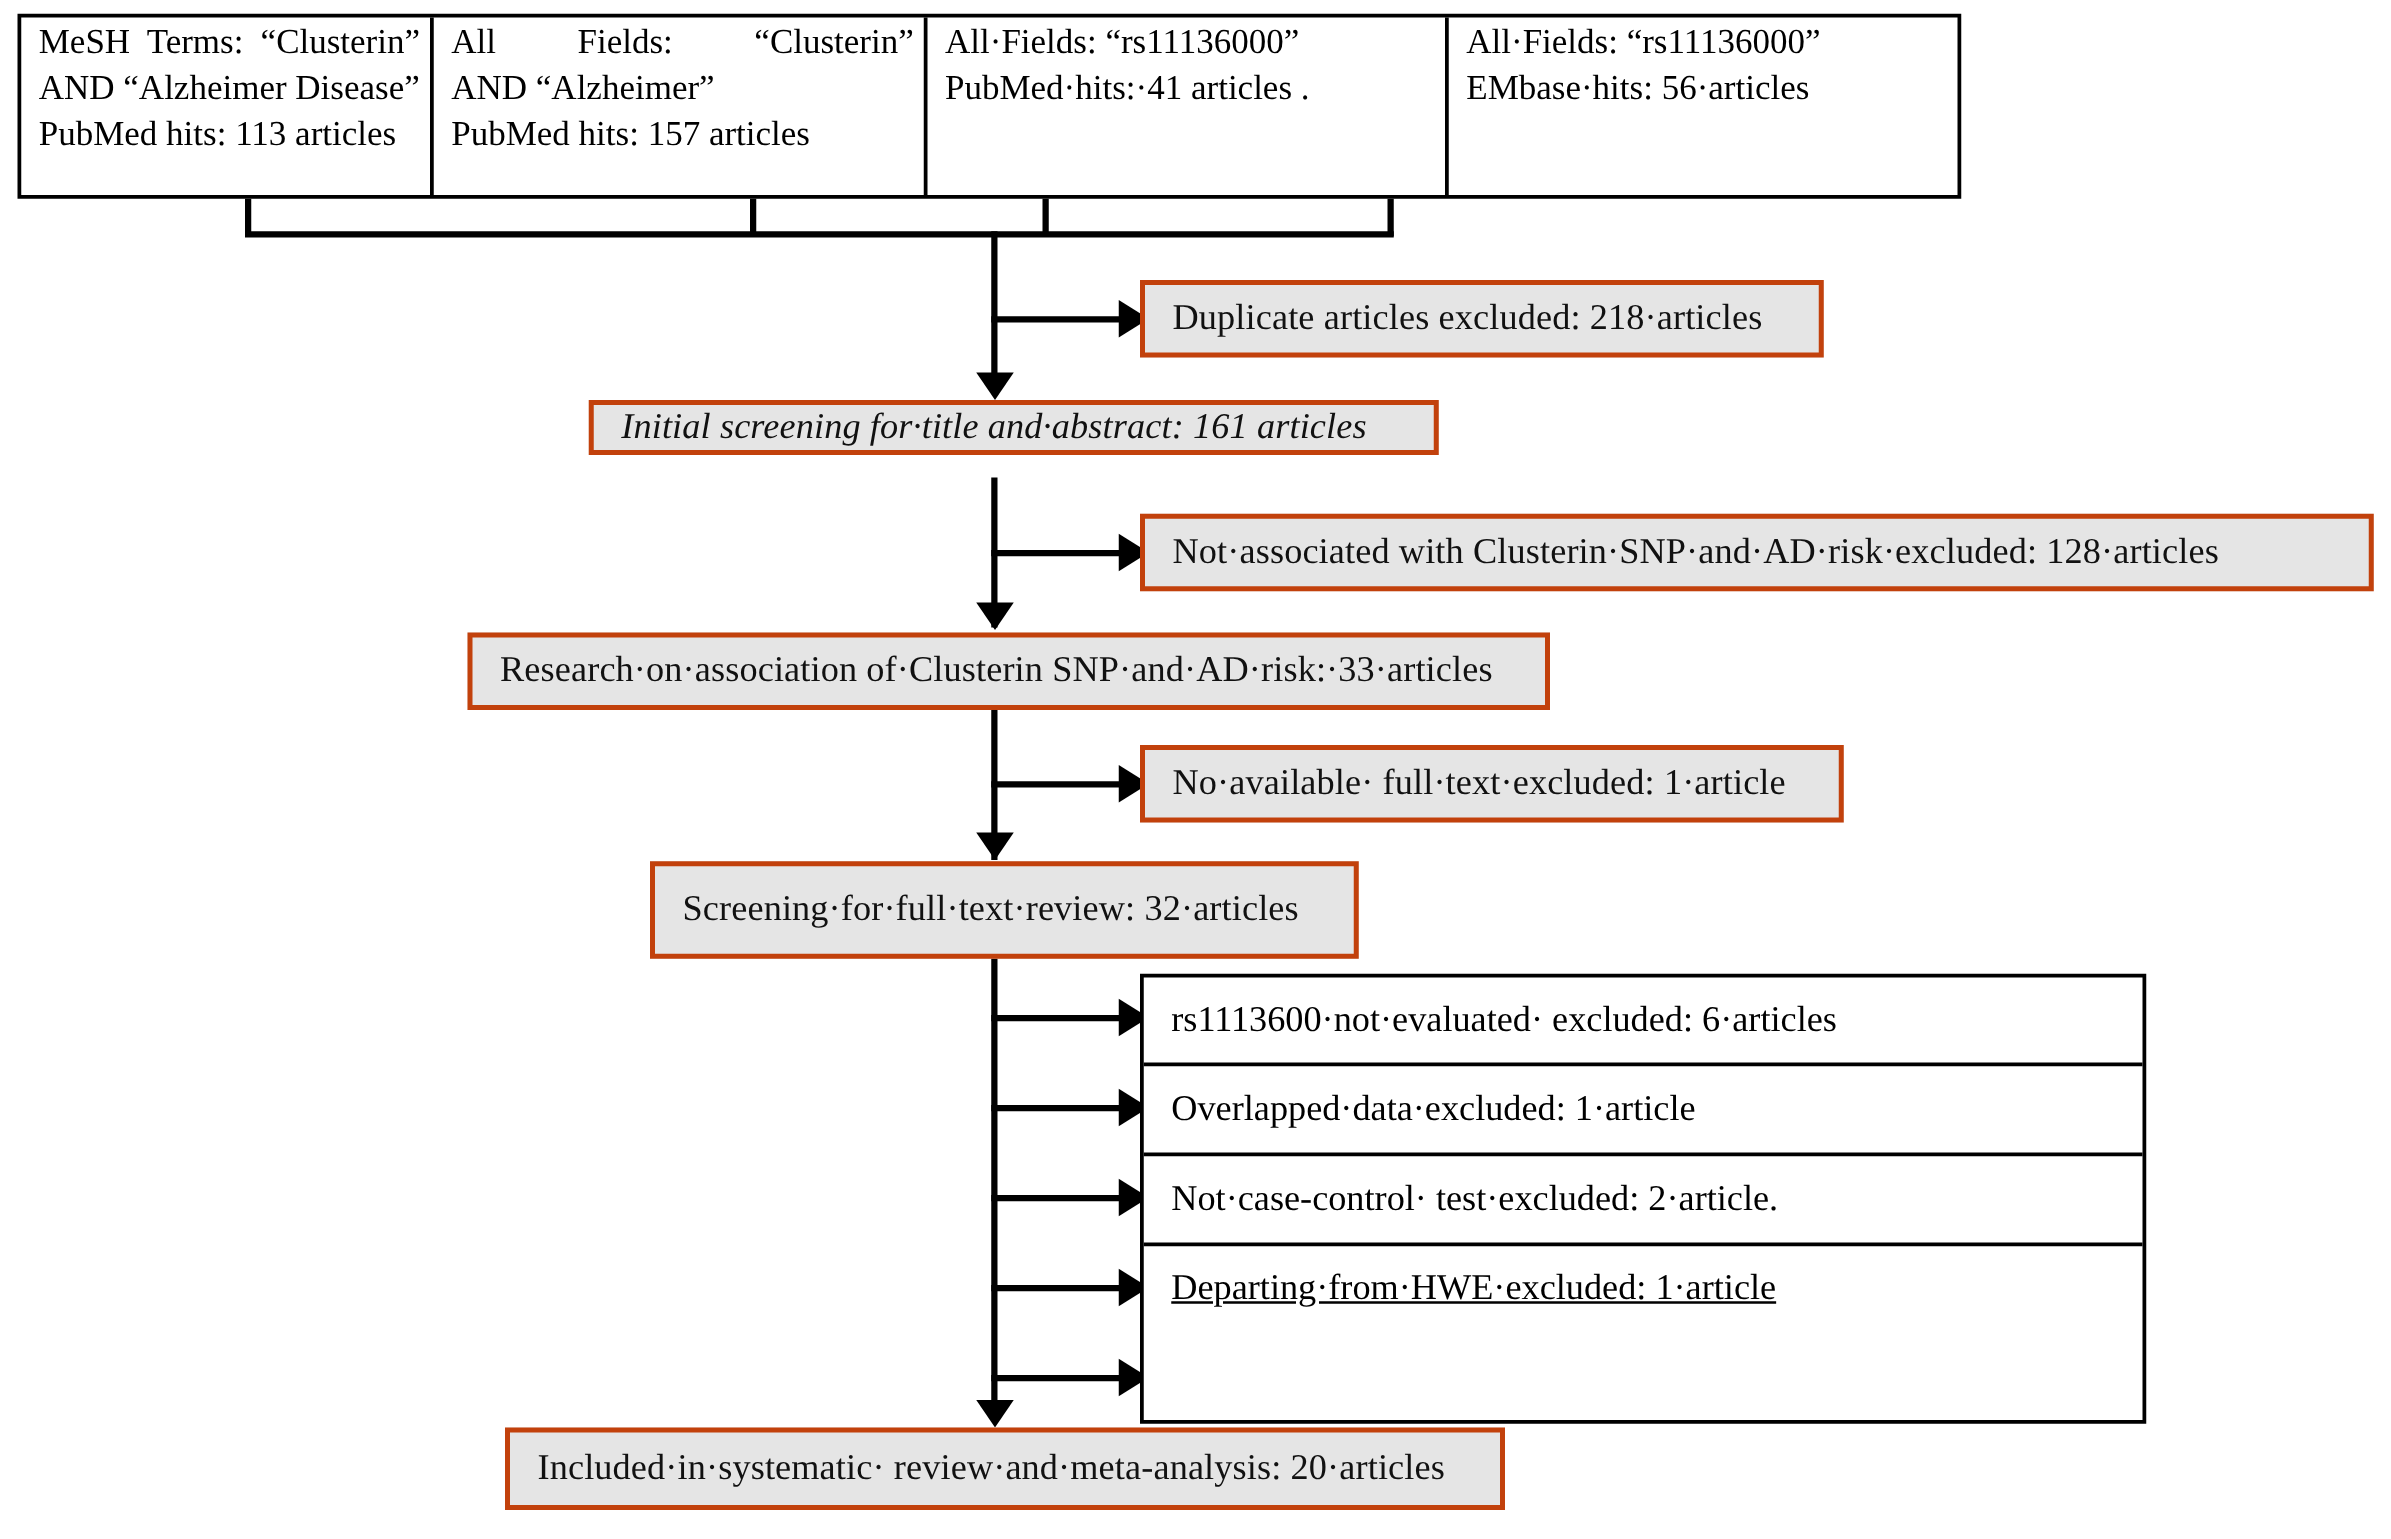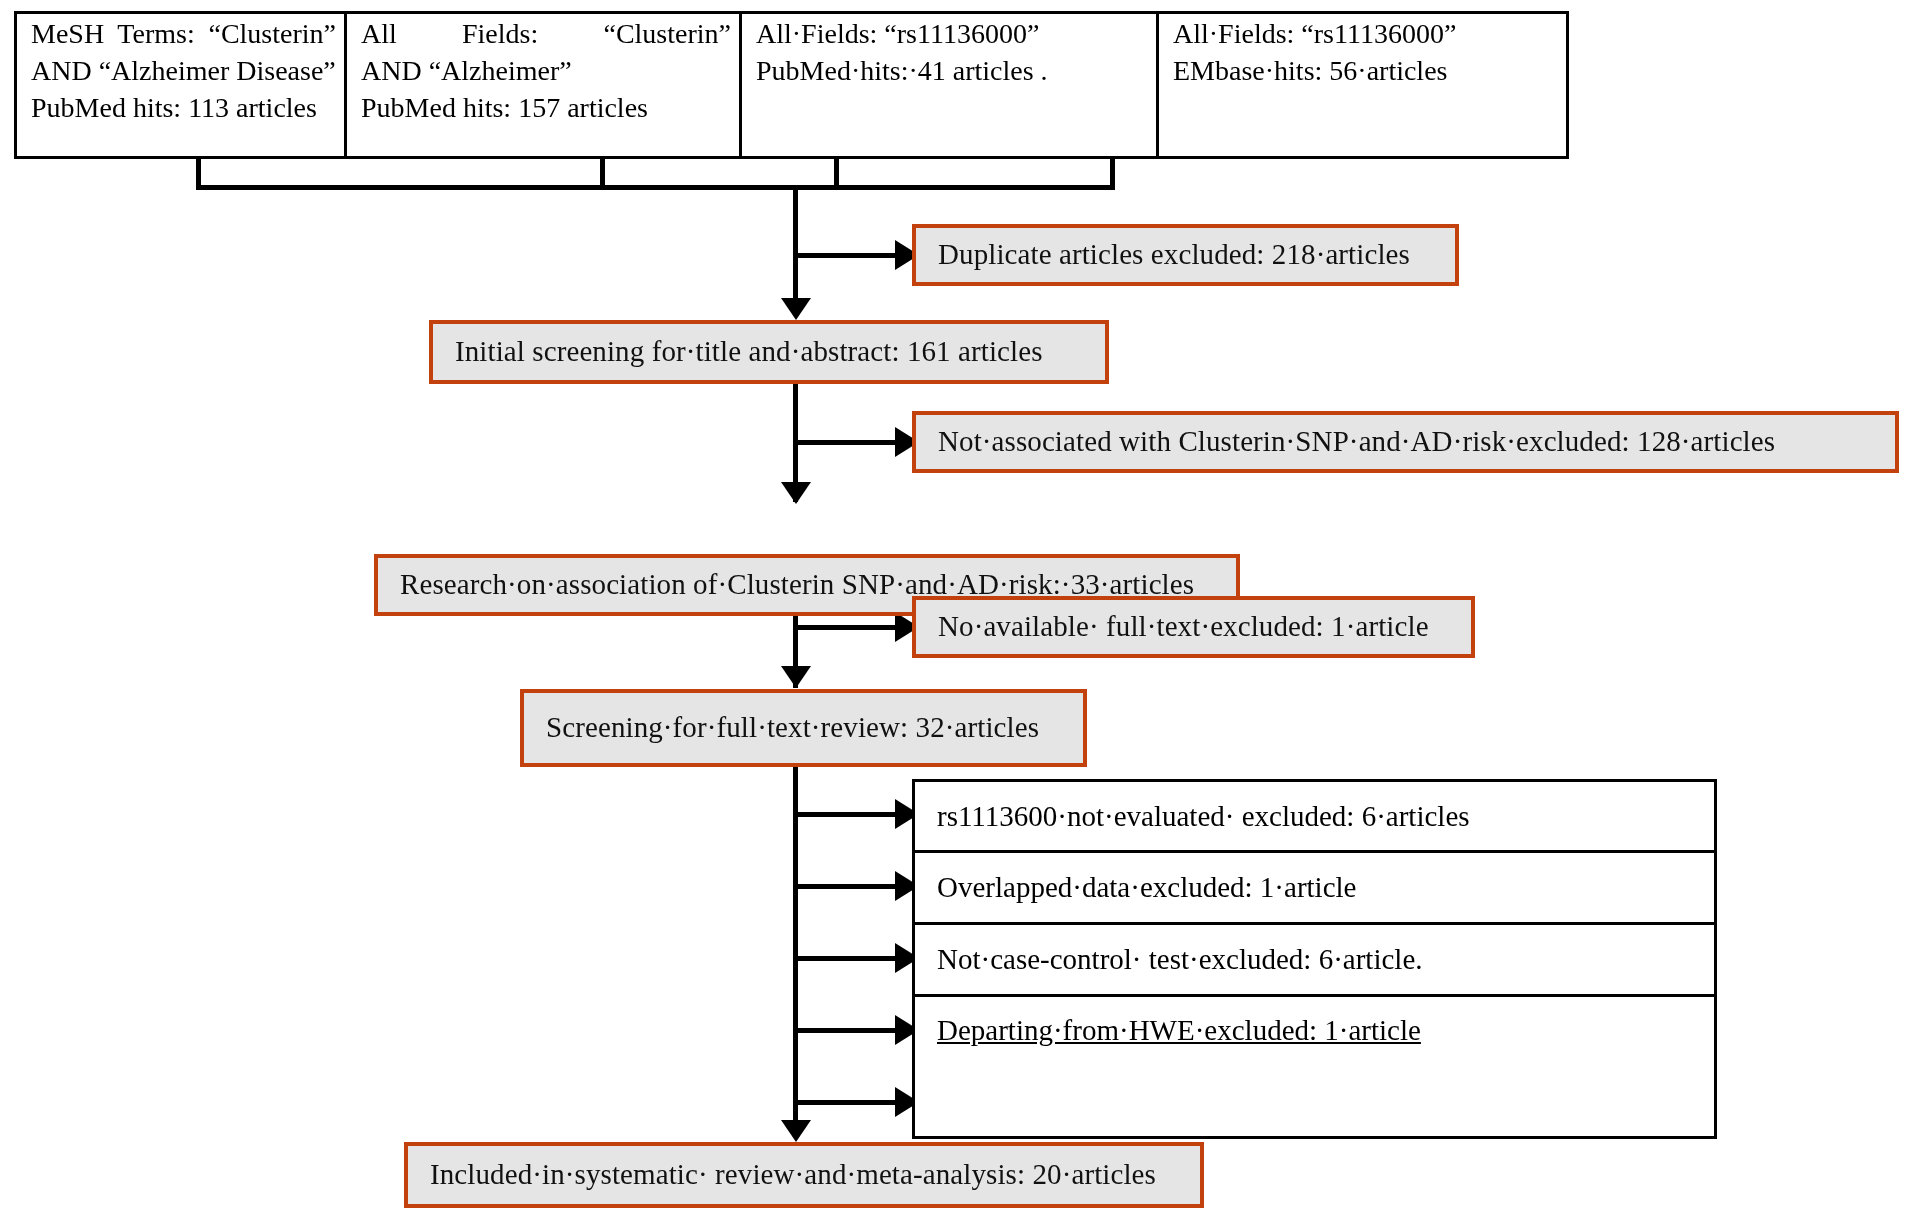--- a/index.html
+++ b/index.html
@@ -136,35 +136,35 @@
   <div class="ln vl" style="left:793px; top:185px; height:120px;"></div>
   <div class="ar-down" style="left:781px; top:298px;"></div>
 
   <div class="ln hl" style="left:793px; top:253px; width:117px;"></div>
   <div class="ar-right" style="left:895px; top:240px;"></div>
 
   <div class="box pad" style="left:912px; top:224px; width:547px; height:62px;">
     <div class="txt">Duplicate articles excluded: 218·articles</div>
   </div>
 
-  <div class="box pad" style="left:429px; top:320px; width:680px; height:64px;">
+  <div class="box pad" style="left:471px; top:320px; width:680px; height:44px;font-style:italic;">
     <div class="txt">Initial screening for·title and·abstract: 161 articles</div>
   </div>
 
   <div class="ln vl" style="left:793px; top:382px; height:120px;"></div>
   <div class="ar-down" style="left:781px; top:482px;"></div>
 
   <div class="ln hl" style="left:793px; top:440px; width:117px;"></div>
   <div class="ar-right" style="left:895px; top:427px;"></div>
 
   <div class="box pad" style="left:912px; top:411px; width:987px; height:62px;text-align:right;">
     <div class="txt">Not·associated with Clusterin·SNP·and·AD·risk·excluded: 128·articles</div>
   </div>
 
-  <div class="box pad" style="left:374px; top:506px; width:866px; height:62px;margin-top:48px;">
+  <div class="box pad" style="left:374px; top:506px; width:866px; height:62px;">
     <div class="txt">Research·on·association of·Clusterin SNP·and·AD·risk:·33·articles</div>
   </div>
 
   <div class="ln vl" style="left:793px; top:568px; height:120px;"></div>
   <div class="ar-down" style="left:781px; top:666px;"></div>
 
   <div class="ln hl" style="left:793px; top:625px; width:117px;"></div>
   <div class="ar-right" style="left:895px; top:612px;"></div>
 
   <div class="box pad" style="left:912px; top:596px; width:563px; height:62px;">
@@ -194,21 +194,21 @@
   <div class="ar-right" style="left:895px; top:1087px;"></div>
 
   <div class="stack" style="left:912px; top:779px; width:805px; height:360px;">
     <div class="stackrow" style="height:71px;">
       <div class="txt">rs1113600·not·evaluated· excluded:  6·articles</div>
     </div>
     <div class="stackrow" style="height:72px;font-family:Liberation Serif, serif;">
       <div class="txt">Overlapped·data·excluded: 1·article</div>
     </div>
     <div class="stackrow" style="height:72px;">
-      <div class="txt">Not·case-control· test·excluded: 6·article.</div>
+      <div class="txt">Not·case-control· test·excluded: 2·article.</div>
     </div>
     <div class="stackrow" style="height:67px;text-decoration:underline;">
       <div class="txt">Departing·from·HWE·excluded:  1·article</div>
     </div>
   </div>
 
   <div class="box pad" style="left:404px; top:1142px; width:800px; height:66px;">
     <div class="txt">Included·in·systematic· review·and·meta-analysis: 20·articles</div>
   </div>
 

